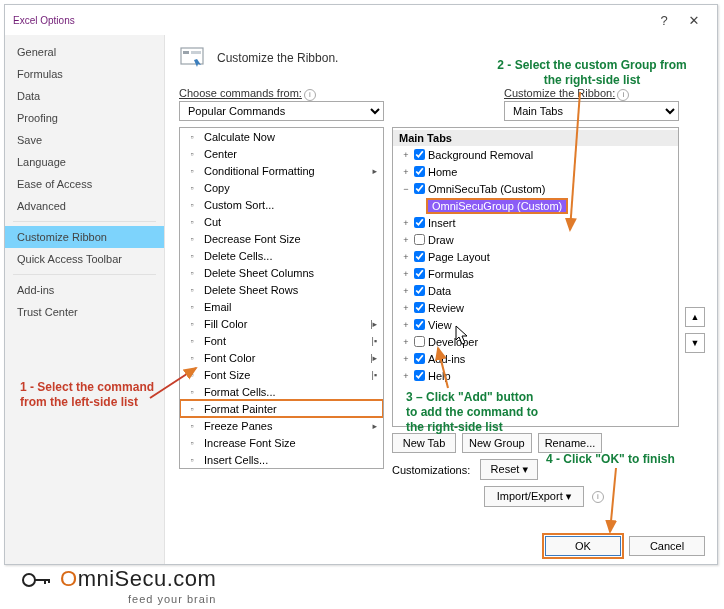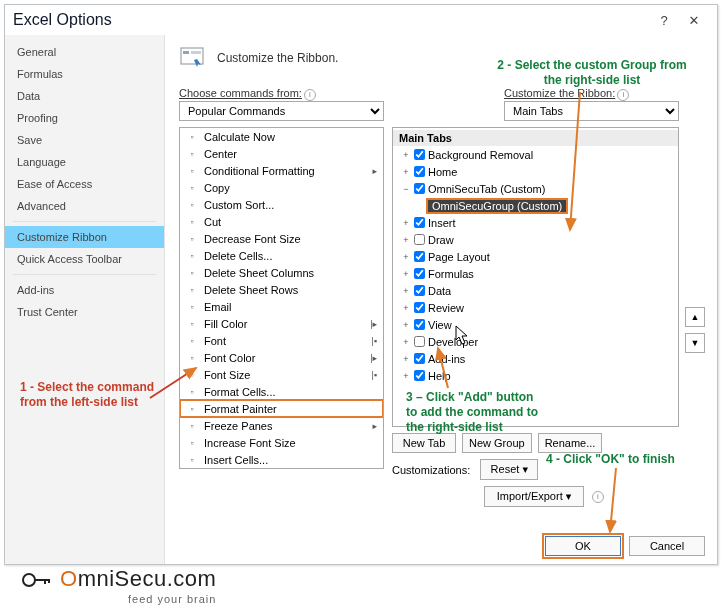--- a/index.html
+++ b/index.html
@@ -1,20 +1,20 @@
 <!DOCTYPE html>
 <html><head>
 <meta charset="utf-8">
 <style>
 * { box-sizing: border-box; margin: 0; padding: 0; font-family: "Segoe UI", Tahoma, sans-serif; }
 body { background: #fff; width: 724px; height: 609px; position: relative; overflow: hidden; }
 
 .window { position: absolute; left: 4px; top: 4px; right: 6px; bottom: 44px; border: 1px solid #bfc4c9; background: #fff; box-shadow: 1px 1px 2px rgba(0,0,0,.15); }
 .titlebar { height: 30px; display: flex; align-items: center; padding: 0 8px; background: #fff; }
-.titlebar .title { font-size: 16px; color: #0f172a; flex: 1; }
+.titlebar .title { font-size: 10px; color: #701a75; flex: 1; }
 .titlebar .help, .titlebar .close { width: 30px; height: 22px; display: flex; align-items: center; justify-content: center; color: #444; font-size: 13px; }
 
 .body { display: flex; height: calc(100% - 30px); justify-content: center; }
 .sidebar { width: 160px; background: #f3f3f3; border-right: 1px solid #e2e2e2; padding-top: 6px; }
 .sidebar .cat { font-size: 11px; color: #444; padding: 5px 12px; cursor: default; }
 .sidebar .cat.sel { background: #7dd3fc; }
 .sidebar .sep { height: 1px; background: #e0e0e0; margin: 4px 8px; }
 
 .main { flex: 1; position: relative; padding: 10px 12px 8px 14px; }
 .heading { display: flex; align-items: center; gap: 10px; margin-bottom: 12px; }
@@ -46,21 +46,21 @@
 .btn.disabled { color: #9c9c9c; }
 .btn.add { outline: 2px solid #e37b2c; outline-offset: 0; }
 
 .tree { border: 1px solid #a9a9a9; background: #fff; height: 300px; font-size: 11px; padding: 2px 0; }
 .tree .hdr { font-weight: bold; padding: 2px 6px; background: #ececec; }
 .tree .node { display: flex; align-items: center; gap: 3px; padding: 1px 4px; height: 17px; }
 .tree .node .exp { width: 10px; font-size: 9px; color: #555; text-align: center; }
 .tree .node input[type=checkbox] { width: 11px; height: 11px; }
 .tree .node.depth1 { padding-left: 8px; }
 .tree .node.depth2 { padding-left: 22px; }
-.tree .node.selnode span.txt { background: #404040; color: #fff; padding: 0 4px; outline: 2px solid #e37b2c; outline-offset: 0; }
+.tree .node.selnode span.txt { background: #8b5cf6; color: #fff; padding: 0 4px; outline: 2px solid #e37b2c; outline-offset: 0; }
 
 .spin { position: absolute; right: 0; top: 180px; display: flex; flex-direction: column; gap: 6px; }
 .spin .sb { width: 20px; height: 20px; border: 1px solid #a9a9a9; display: flex; align-items: center; justify-content: center; font-size: 9px; }
 
 .bottom-row { display: flex; gap: 6px; margin-top: 6px; align-items: center; }
 .bottom-row .btn { min-width: 64px; }
 .bottom-row .lblplain { font-size: 11px; margin-right: 4px; }
 
 .okrow { position: absolute; right: 12px; bottom: 8px; display: flex; gap: 8px; }
 .okrow .btn { min-width: 76px; }

